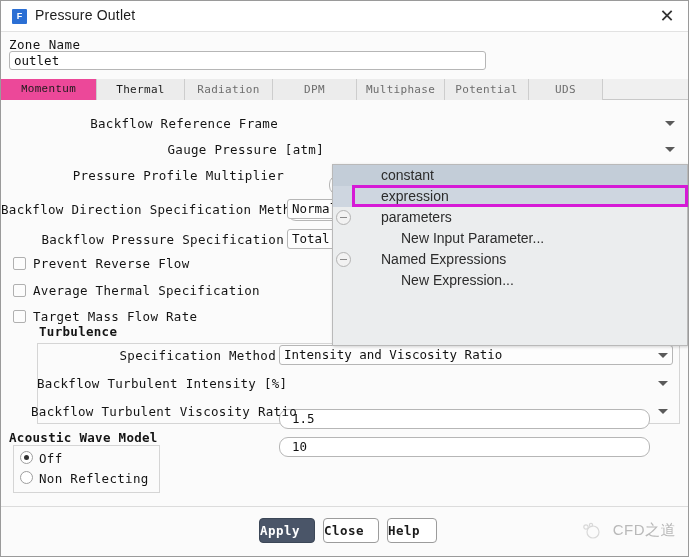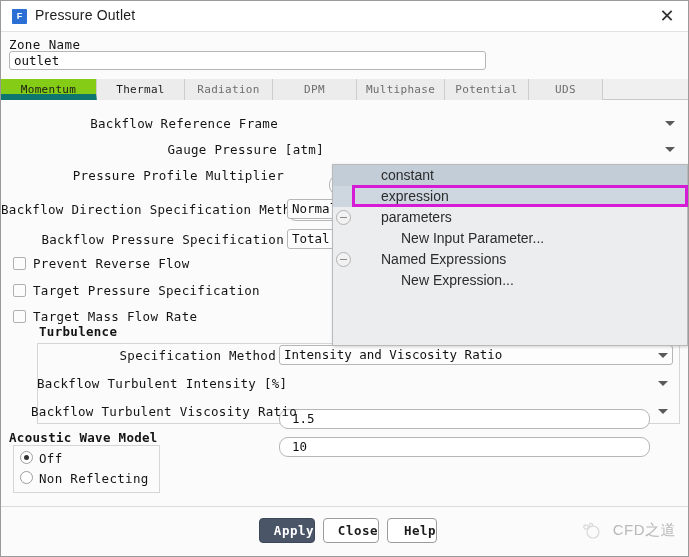--- a/index.html
+++ b/index.html
@@ -83,24 +83,25 @@
     color: #6d6d6d;
     line-height: 21px;
     text-align: center;
     letter-spacing: .3px;
     cursor: pointer;
     overflow: hidden;
     white-space: nowrap;
   }
   .tab.enabled { color: #1b1b1b; }
   .tab.active {
-    background: #84cc16;
+    background: #ec4899;
     color: #1b1b1b;
-    border-bottom: 7px solid #0f766e;
+    border-bottom: 1px solid #0f766e;
     height: 22px;
+    font-family: Liberation Mono, monospace;
   }
 
   
   .panel {
     position: absolute; left: 0; top: 99px;
     width: 687px; height: 406px;
     background: #fbfbfb;
   }
   .lbl {
     position: absolute;
@@ -259,21 +260,21 @@
   }
   .btn {
     position: absolute; top: 11px;
     height: 25px;
     border-radius: 4px;
     font-family: "DejaVu Sans Mono", monospace;
     font-size: 12.5px;
     font-weight: bold;
     letter-spacing: .5px;
     line-height: 23px;
-    text-align: right;
+    text-align: left;
     cursor: pointer;
   }
   .btn.primary {
     background: #4a5568; color: #ffffff;
     border: 1px solid #3c4757;
   }
   .btn.normal {
     background: #ffffff; color: #1b1b1b;
     border: 1px solid #9c9c9c;
   }
@@ -330,21 +331,21 @@
 
     <div class="lbl" style="left:0;top:129px;width:283px">Backflow Pressure Specification</div>
     <div class="combo" style="left:286px;top:129px;width:120px">Total</div>
 
     <div class="cbrow" style="left:12px;top:155px">
       <div class="cbox"></div>
       <div class="cblabel">Prevent Reverse Flow</div>
     </div>
     <div class="cbrow" style="left:12px;top:182px">
       <div class="cbox"></div>
-      <div class="cblabel">Target Pressure Specification</div>
+      <div class="cblabel">Average Thermal Specification</div>
     </div>
     <div class="cbrow" style="left:12px;top:208px">
       <div class="cbox"></div>
       <div class="cblabel">Target Mass Flow Rate</div>
     </div>
 
     <div class="grouptitle" style="left:38px;top:224px">Turbulence</div>
     <div class="groupbox" style="left:36px;top:243px;width:643px;height:81px"></div>
 
     <div class="lbl" style="left:36px;top:245px;width:239px">Specification Method</div>

